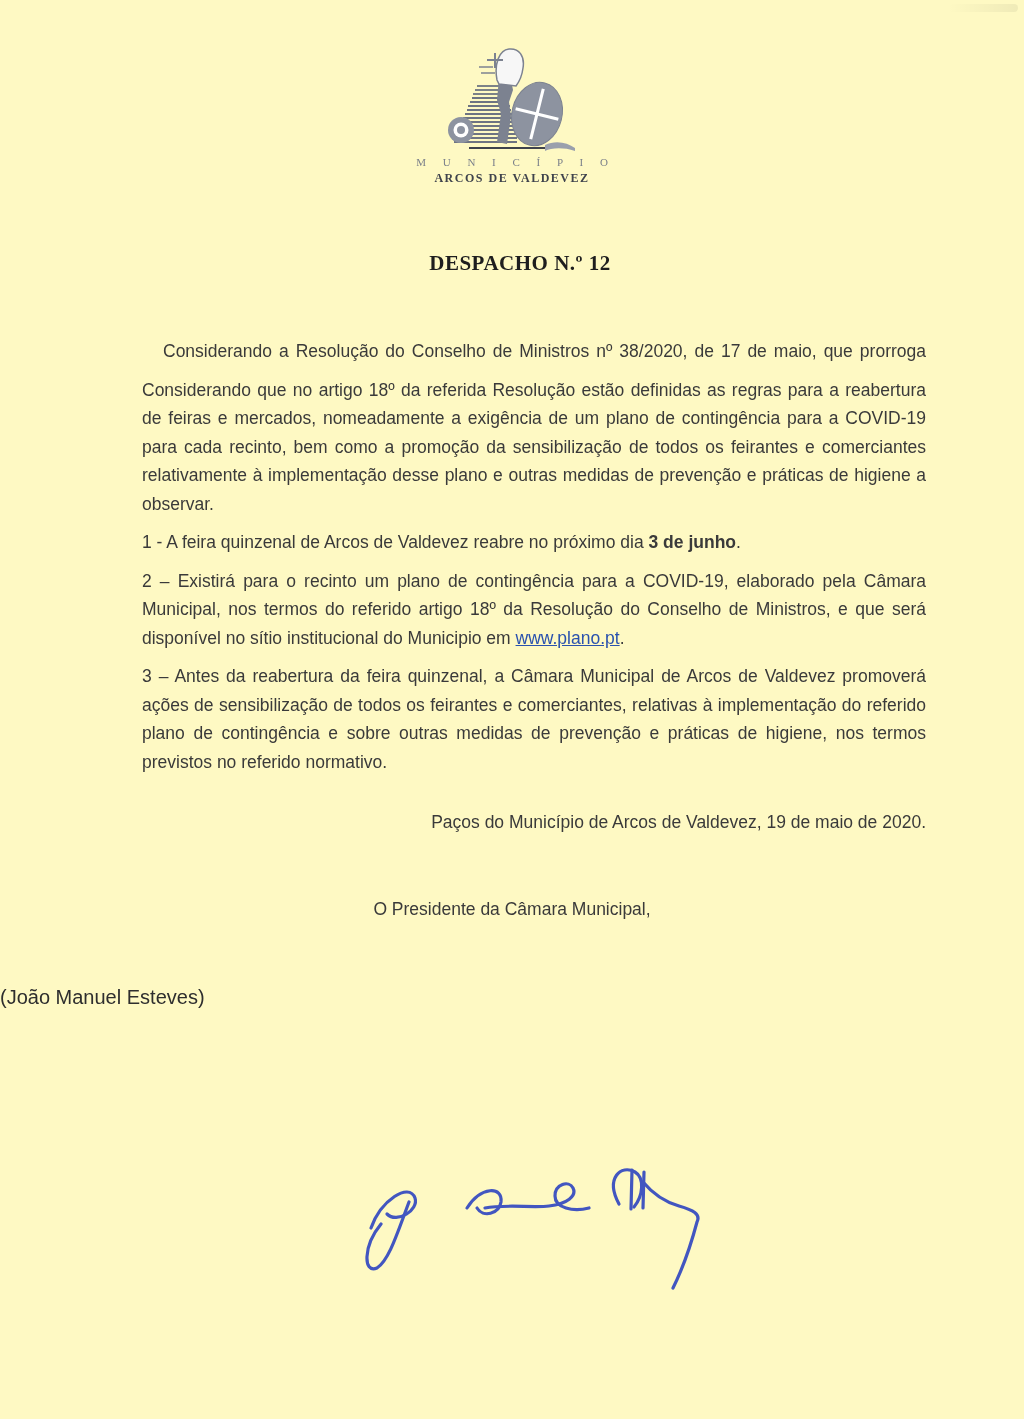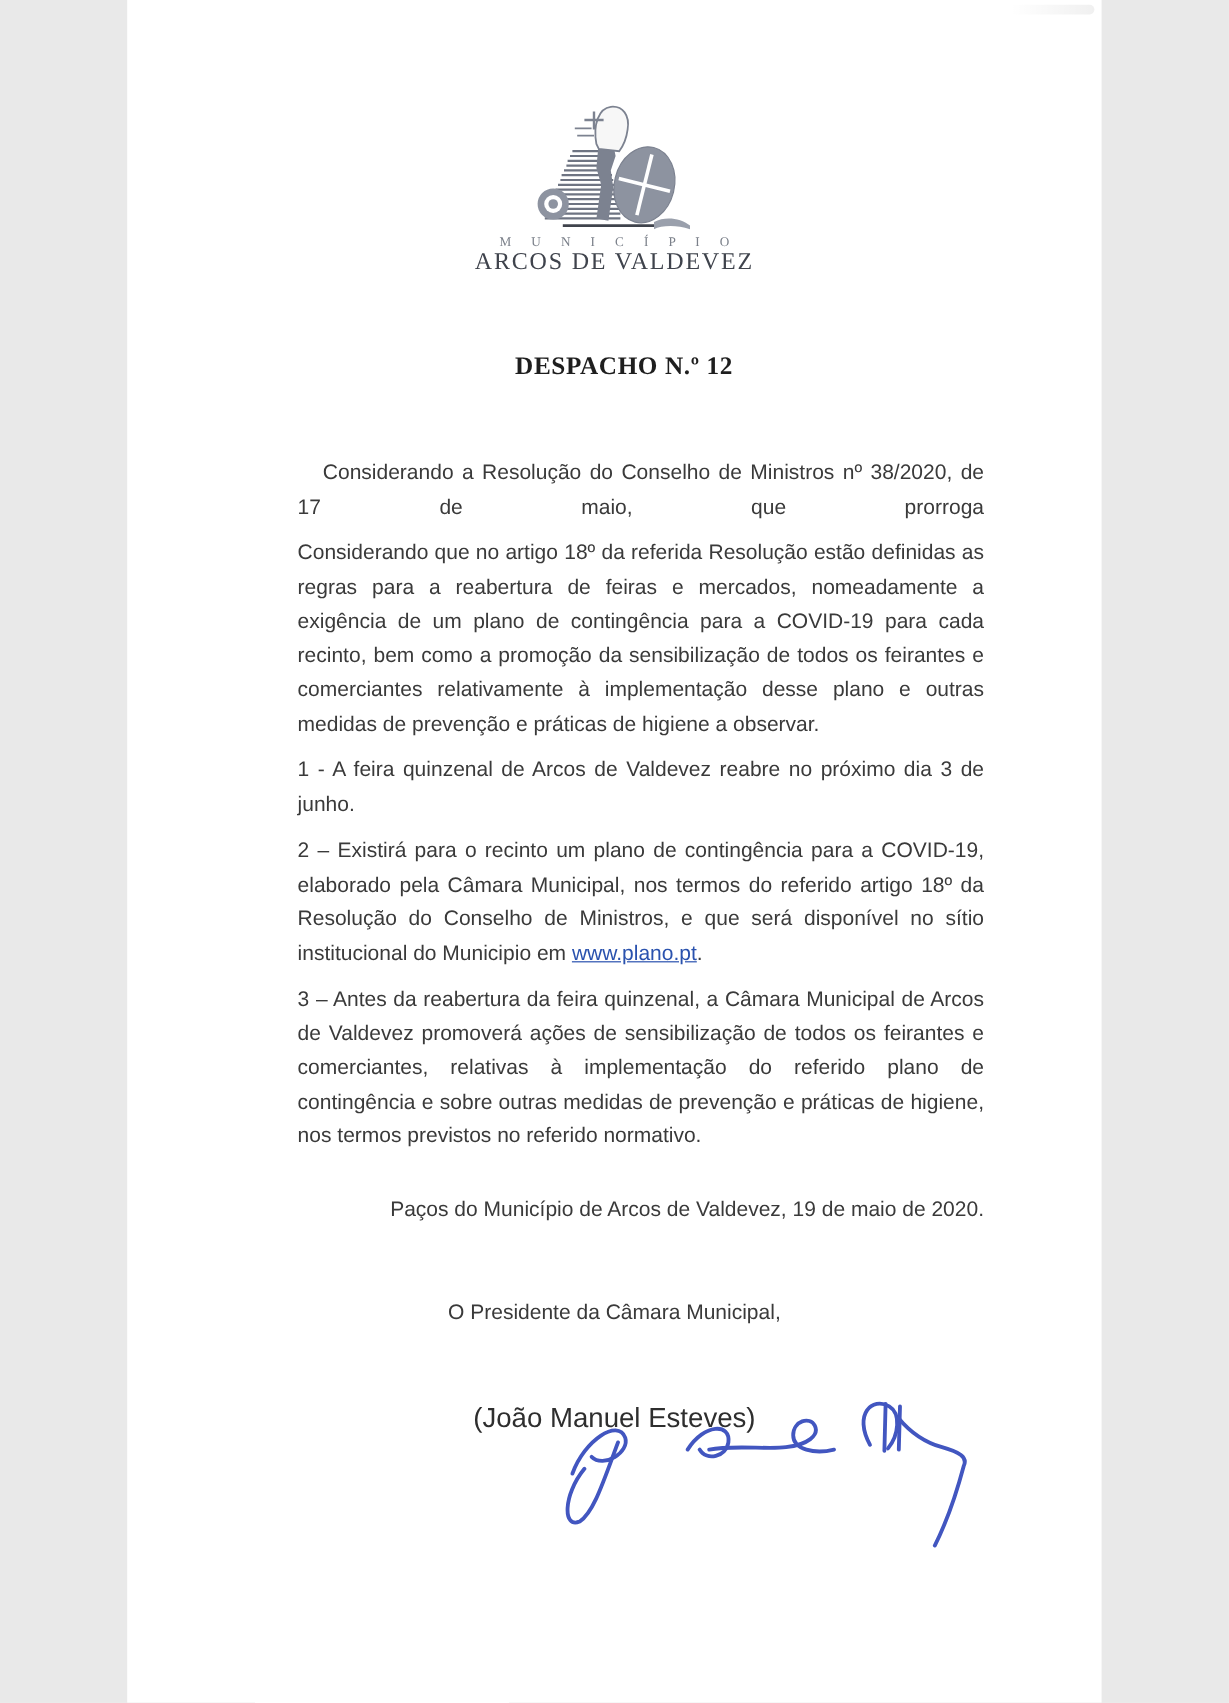--- a/index.html
+++ b/index.html
@@ -1,44 +1,44 @@
 <!DOCTYPE html>
 <html lang="pt"><head>
 <meta charset="utf-8">
 <title>Despacho N.º 12 — Câmara Municipal de Arcos de Valdevez</title>
 <style>
   html,body{margin:0;padding:0;background:#e9e9e9;}
   .page{
     position:relative;
-    width:812px;height:1419px;
+    width:1024px;height:1419px;
     margin:0 auto;
-    background:#ffffff;
+    background:#fef9c3;
     font-family:"Liberation Sans",sans-serif;
     color:#3a3a3a;
     overflow:hidden;
     box-sizing:border-box;
-    padding-top:84px;
+    padding-top:44px;
   }
   
   .scan-smudge{
     position:absolute;top:4px;right:6px;width:70px;height:8px;
     background:linear-gradient(90deg,rgba(0,0,0,0),rgba(0,0,0,.06));
     border-radius:4px;
   }
   .doc-header{text-align:center;}
   .logo-wrap{display:inline-block;line-height:0;}
   .logo-municipio{
     font-family:"Liberation Serif",serif;
     font-size:11px;letter-spacing:7px;color:#7b808a;
     line-height:13px;margin-top:2px;text-indent:7px;
   }
   .logo-name{
     font-family:"Liberation Serif",serif;
-    font-size:20px;letter-spacing:1.5px;color:#3f434c;
-    line-height:18px;font-weight:400;
+    font-size:12px;letter-spacing:1.5px;color:#3f434c;
+    line-height:18px;font-weight:700;
   }
   .org-title{
     font-size:25px;font-weight:400;color:#2f2f2f;
     letter-spacing:0.5px;margin:3px 0 0 0;line-height:30px;
   }
   .doc-title{
     text-align:center;
     font-family:"Liberation Serif",serif;
     font-size:21px;font-weight:700;color:#1e1e1e;
     letter-spacing:0.5px;
@@ -46,30 +46,30 @@
   }
   .doc-body{
     margin:62px 98px 0 142px;
     font-size:17.5px;line-height:28.5px;
     text-align:justify;
   }
   .doc-body p{margin:0 0 10px 0;}
   .force-justify{display:block;text-align:justify;text-align-last:justify;}
   .block{display:block;}
   .serif{font-family:Liberation Sans, sans-serif;margin-left:21px;}
-  .bold{font-weight:400;}
+  .bold{font-weight:700;}
   .doc-link{color:#2a52ae;text-decoration:underline;cursor:pointer;}
   .dateline{margin-top:32px !important;text-align:right;}
   .sign-title{
     text-align:center;margin:58px 0 0 0;line-height:28px;
     font-size:17.5px;
   }
   .sign-name{
-    text-align:center;margin:60px 0 0 0;line-height:28px;
-    font-size:23px;color:#2e2e2e;
+    text-align:left;margin:60px 0 0 0;line-height:28px;
+    font-size:20px;color:#2e2e2e;
   }
   .signature-svg{
     position:absolute;left:335px;top:1162px;
     pointer-events:none;z-index:3;
   }
 </style>
 </head>
 <body>
 
 <div class="page">

